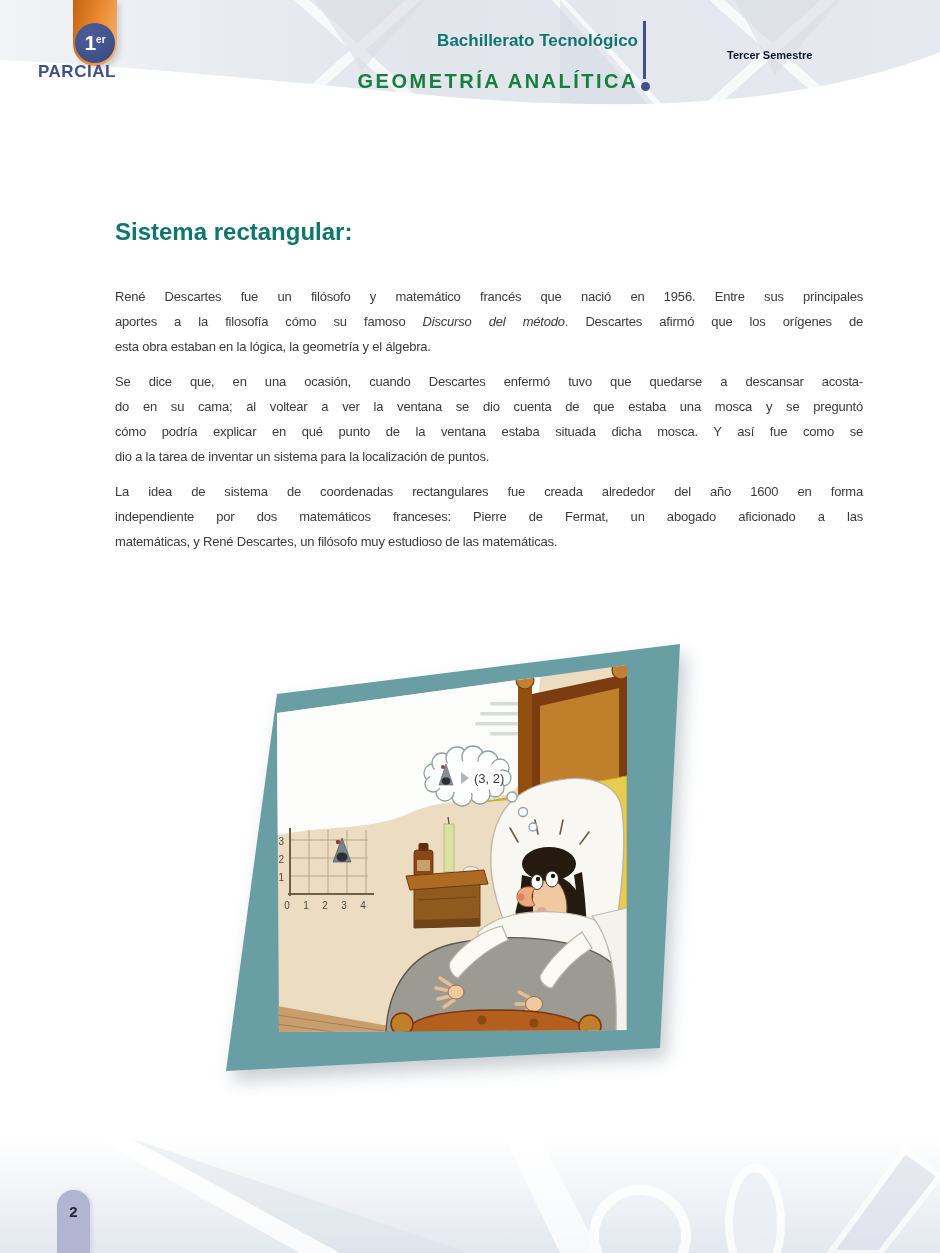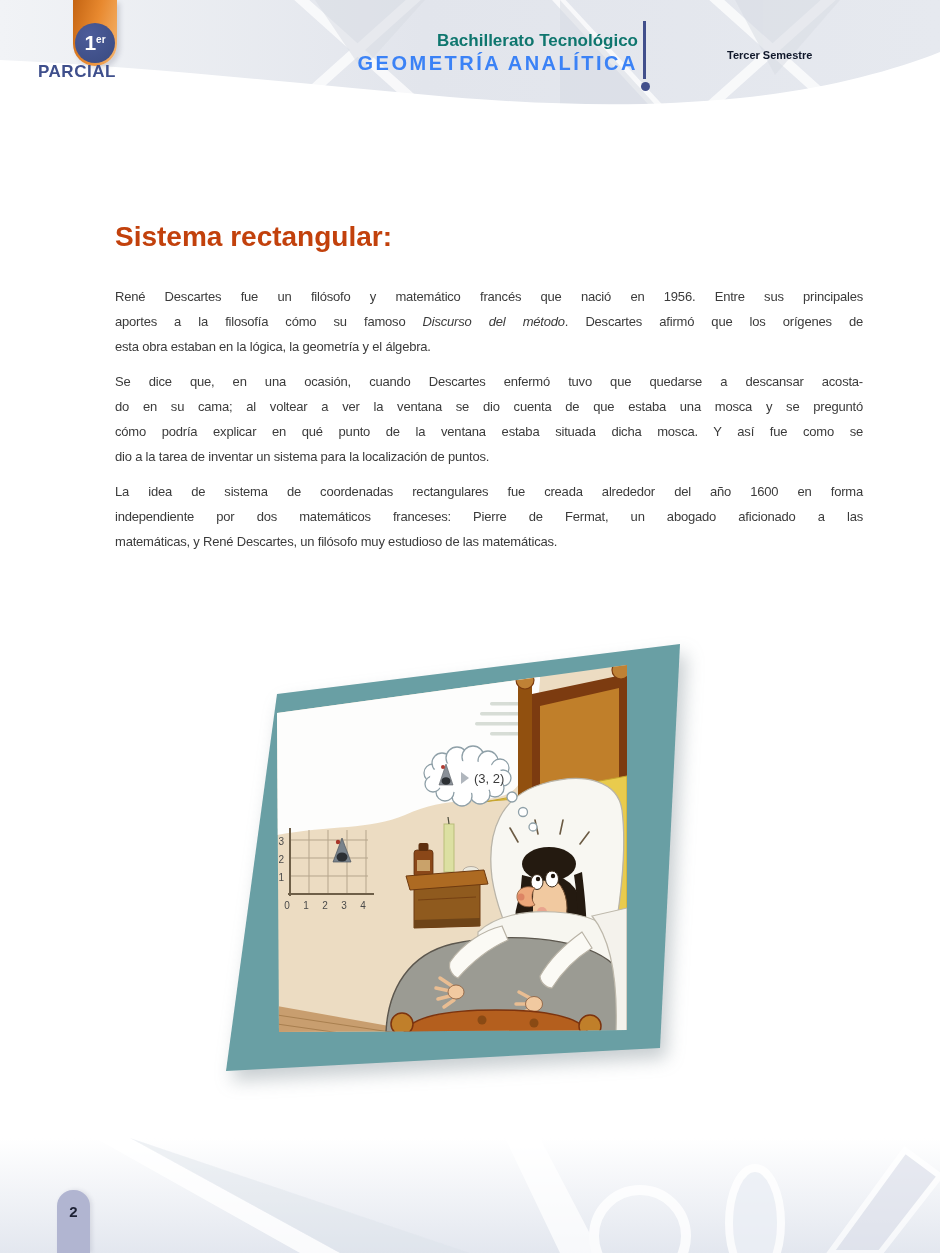--- a/index.html
+++ b/index.html
@@ -14,26 +14,26 @@
          box-shadow:3px 3px 5px rgba(60,60,90,.18);}
   .badge-circle{position:absolute;left:2px;top:23px;width:40px;height:40px;border-radius:50%;
          background:radial-gradient(circle at 35% 30%,#4c5c9a,#394a80);
          display:flex;align-items:center;justify-content:center;color:#fff;font-weight:bold;}
   .badge-circle .num{font-size:21px;}
   .badge-circle .sup{font-size:10px;margin-top:-8px;text-align:right;}
   .badge-label{position:absolute;left:38px;top:62px;width:116px;text-align:left;
          font-size:17px;font-weight:800;letter-spacing:.5px;color:#3f4f8c;}
   .hdr-center{position:absolute;right:302px;top:31px;text-align:right;}
   .hdr-program{font-size:17px;font-weight:bold;color:#0f766e;}
-  .hdr-subject{font-size:20px;font-weight:bold;color:#3b82f6;letter-spacing:2.5px;margin-top:1px;}
+  .hdr-subject{font-size:20px;font-weight:bold;color:#15803d;letter-spacing:2.5px;margin-top:19px;}
   .hdr-divider{position:absolute;left:643px;top:21px;width:2.5px;height:58px;background:#414f8c;}
   .hdr-dot{position:absolute;left:641px;top:82px;width:9px;height:9px;border-radius:50%;background:#414f8c;}
   .hdr-semester{position:absolute;left:727px;top:49px;width:160px;font-size:11px;font-weight:bold;color:#0f172a;}
   
-  .title{position:absolute;left:115px;top:202px;font-size:28px;font-weight:800;color:#c2410c;}
+  .title{position:absolute;left:115px;top:202px;font-size:24px;font-weight:800;color:#0f766e;}
   .paragraphs{position:absolute;left:115px;top:284px;width:748px;
          font-size:13px;line-height:25px;letter-spacing:-0.2px;color:#3b3b3b;}
   .paragraph{margin:0 0 10px 0;}
   .line{white-space:nowrap;}
   .line.fill{text-align:justify;text-align-last:justify;}
   .line em{font-style:italic;}
   
   .illus{position:absolute;left:190px;top:620px;width:560px;height:470px;
          filter:drop-shadow(6px 10px 9px rgba(80,100,110,.32));}
   

